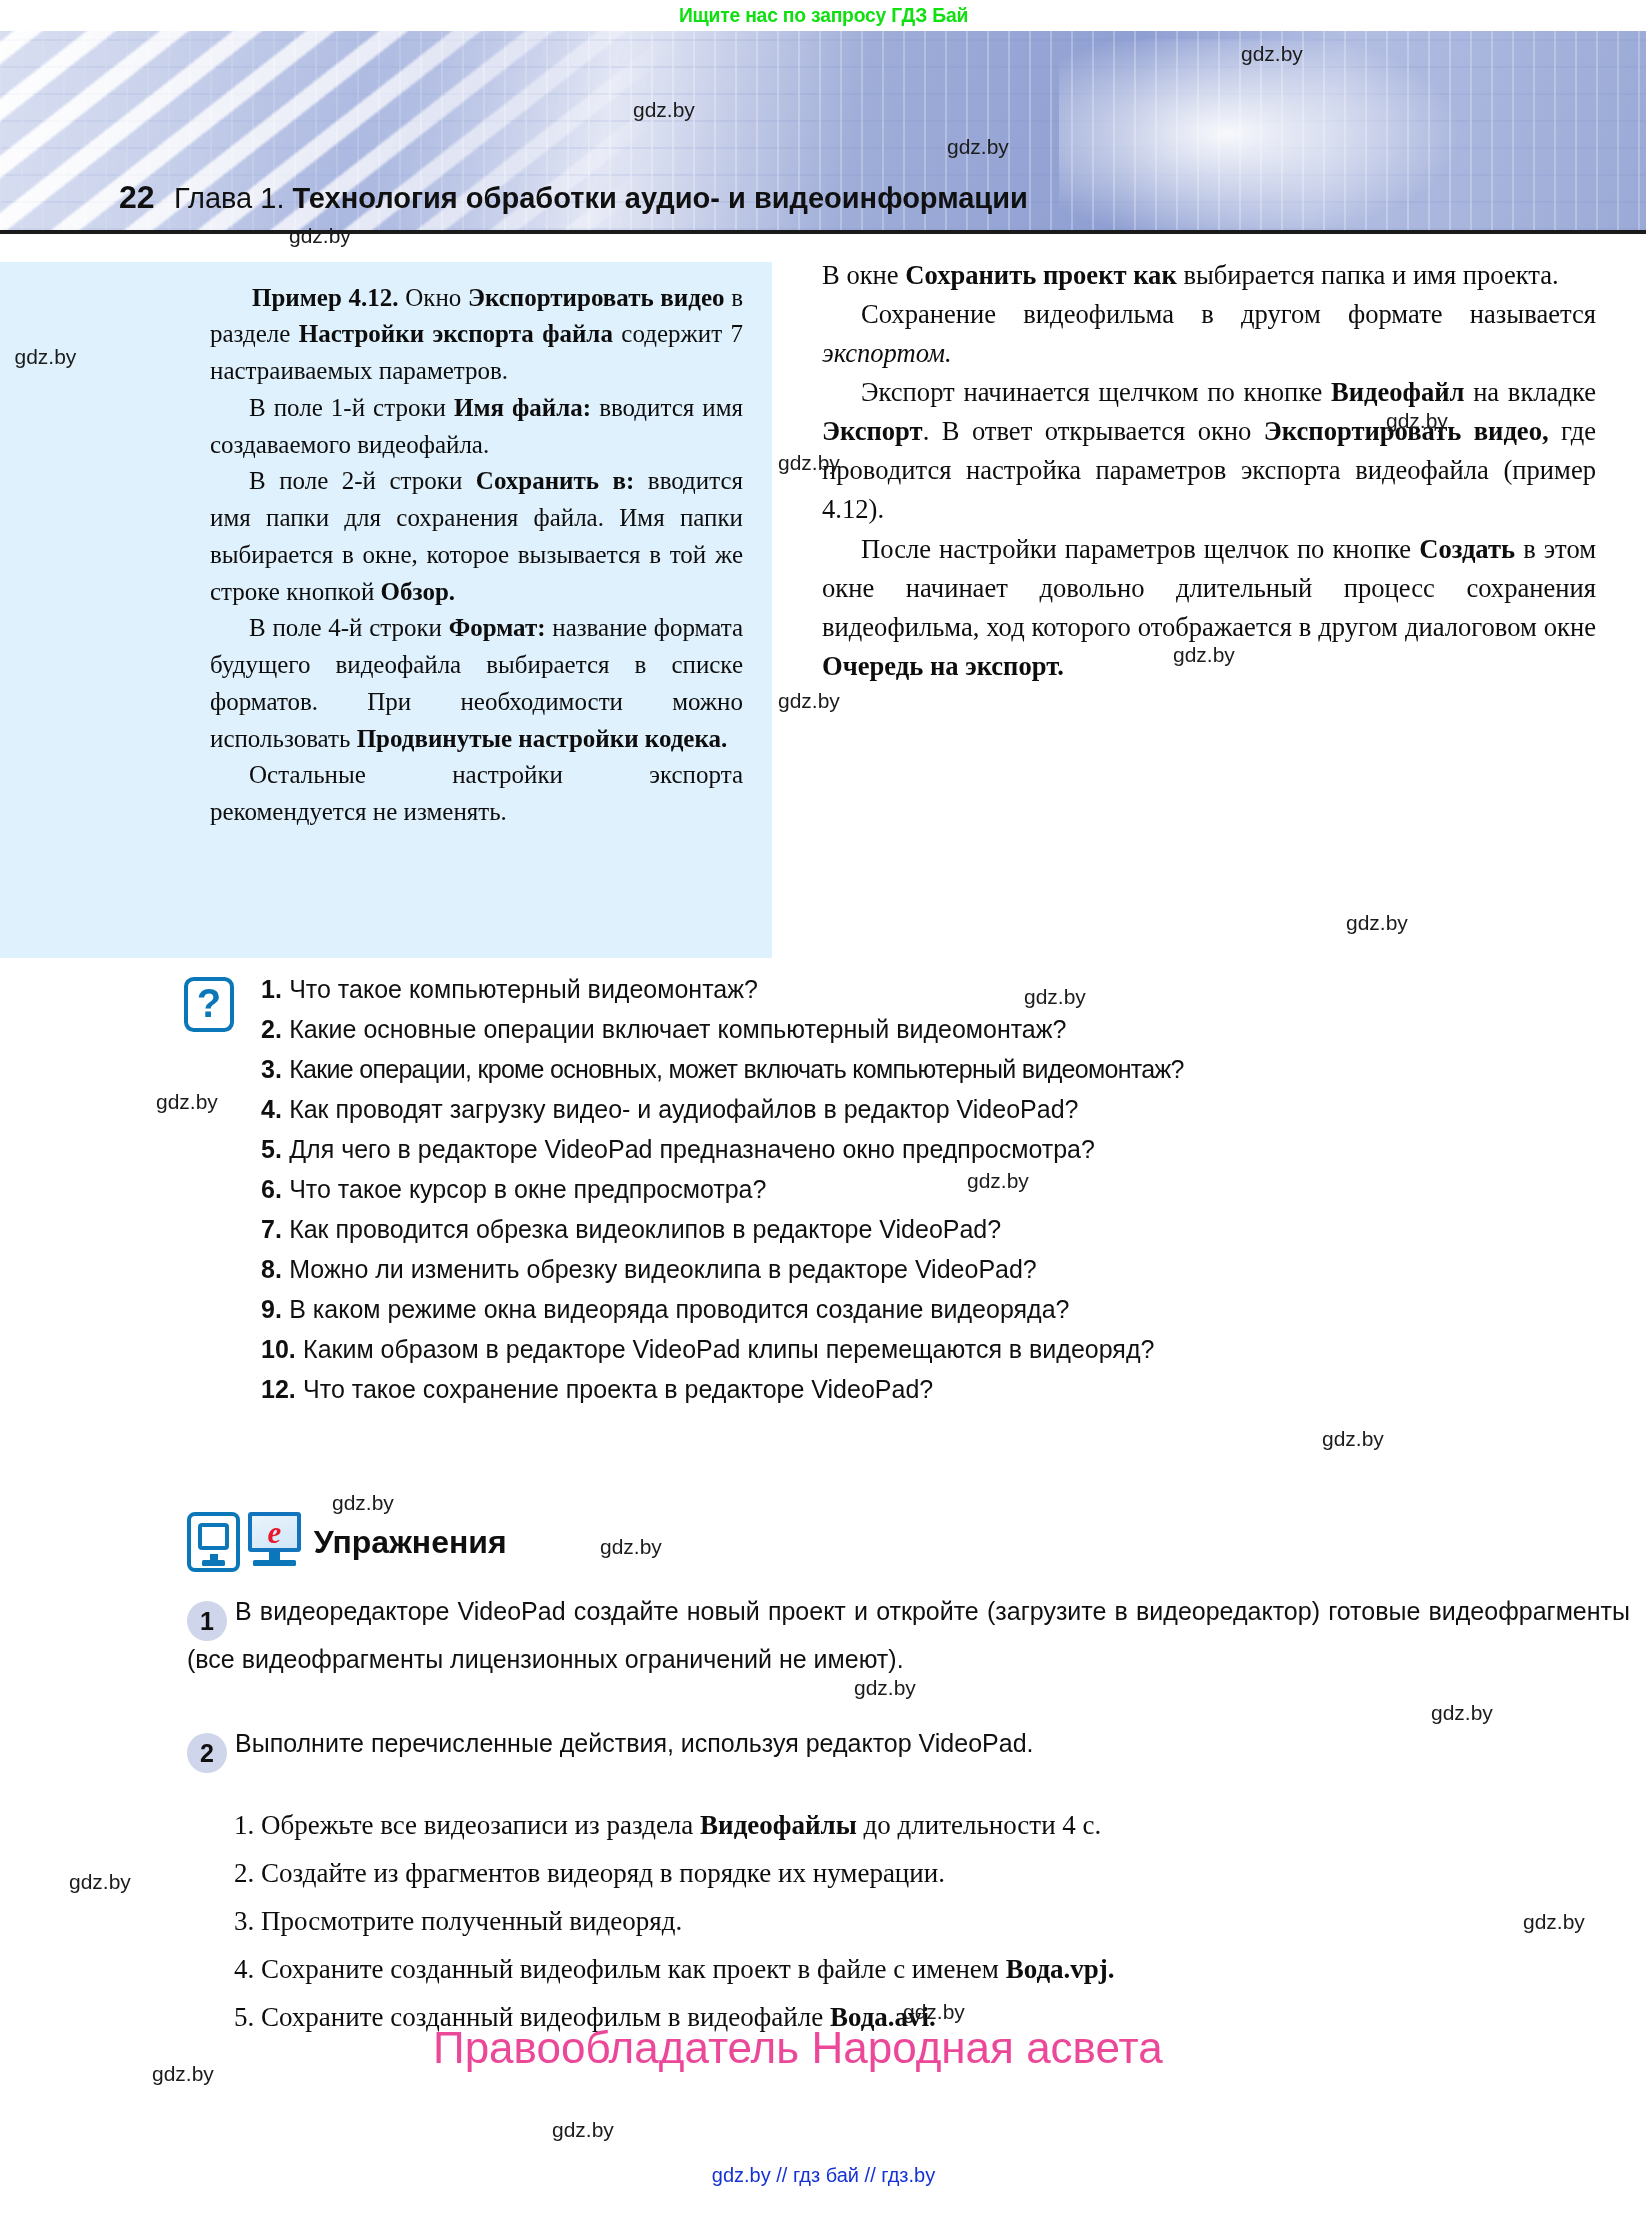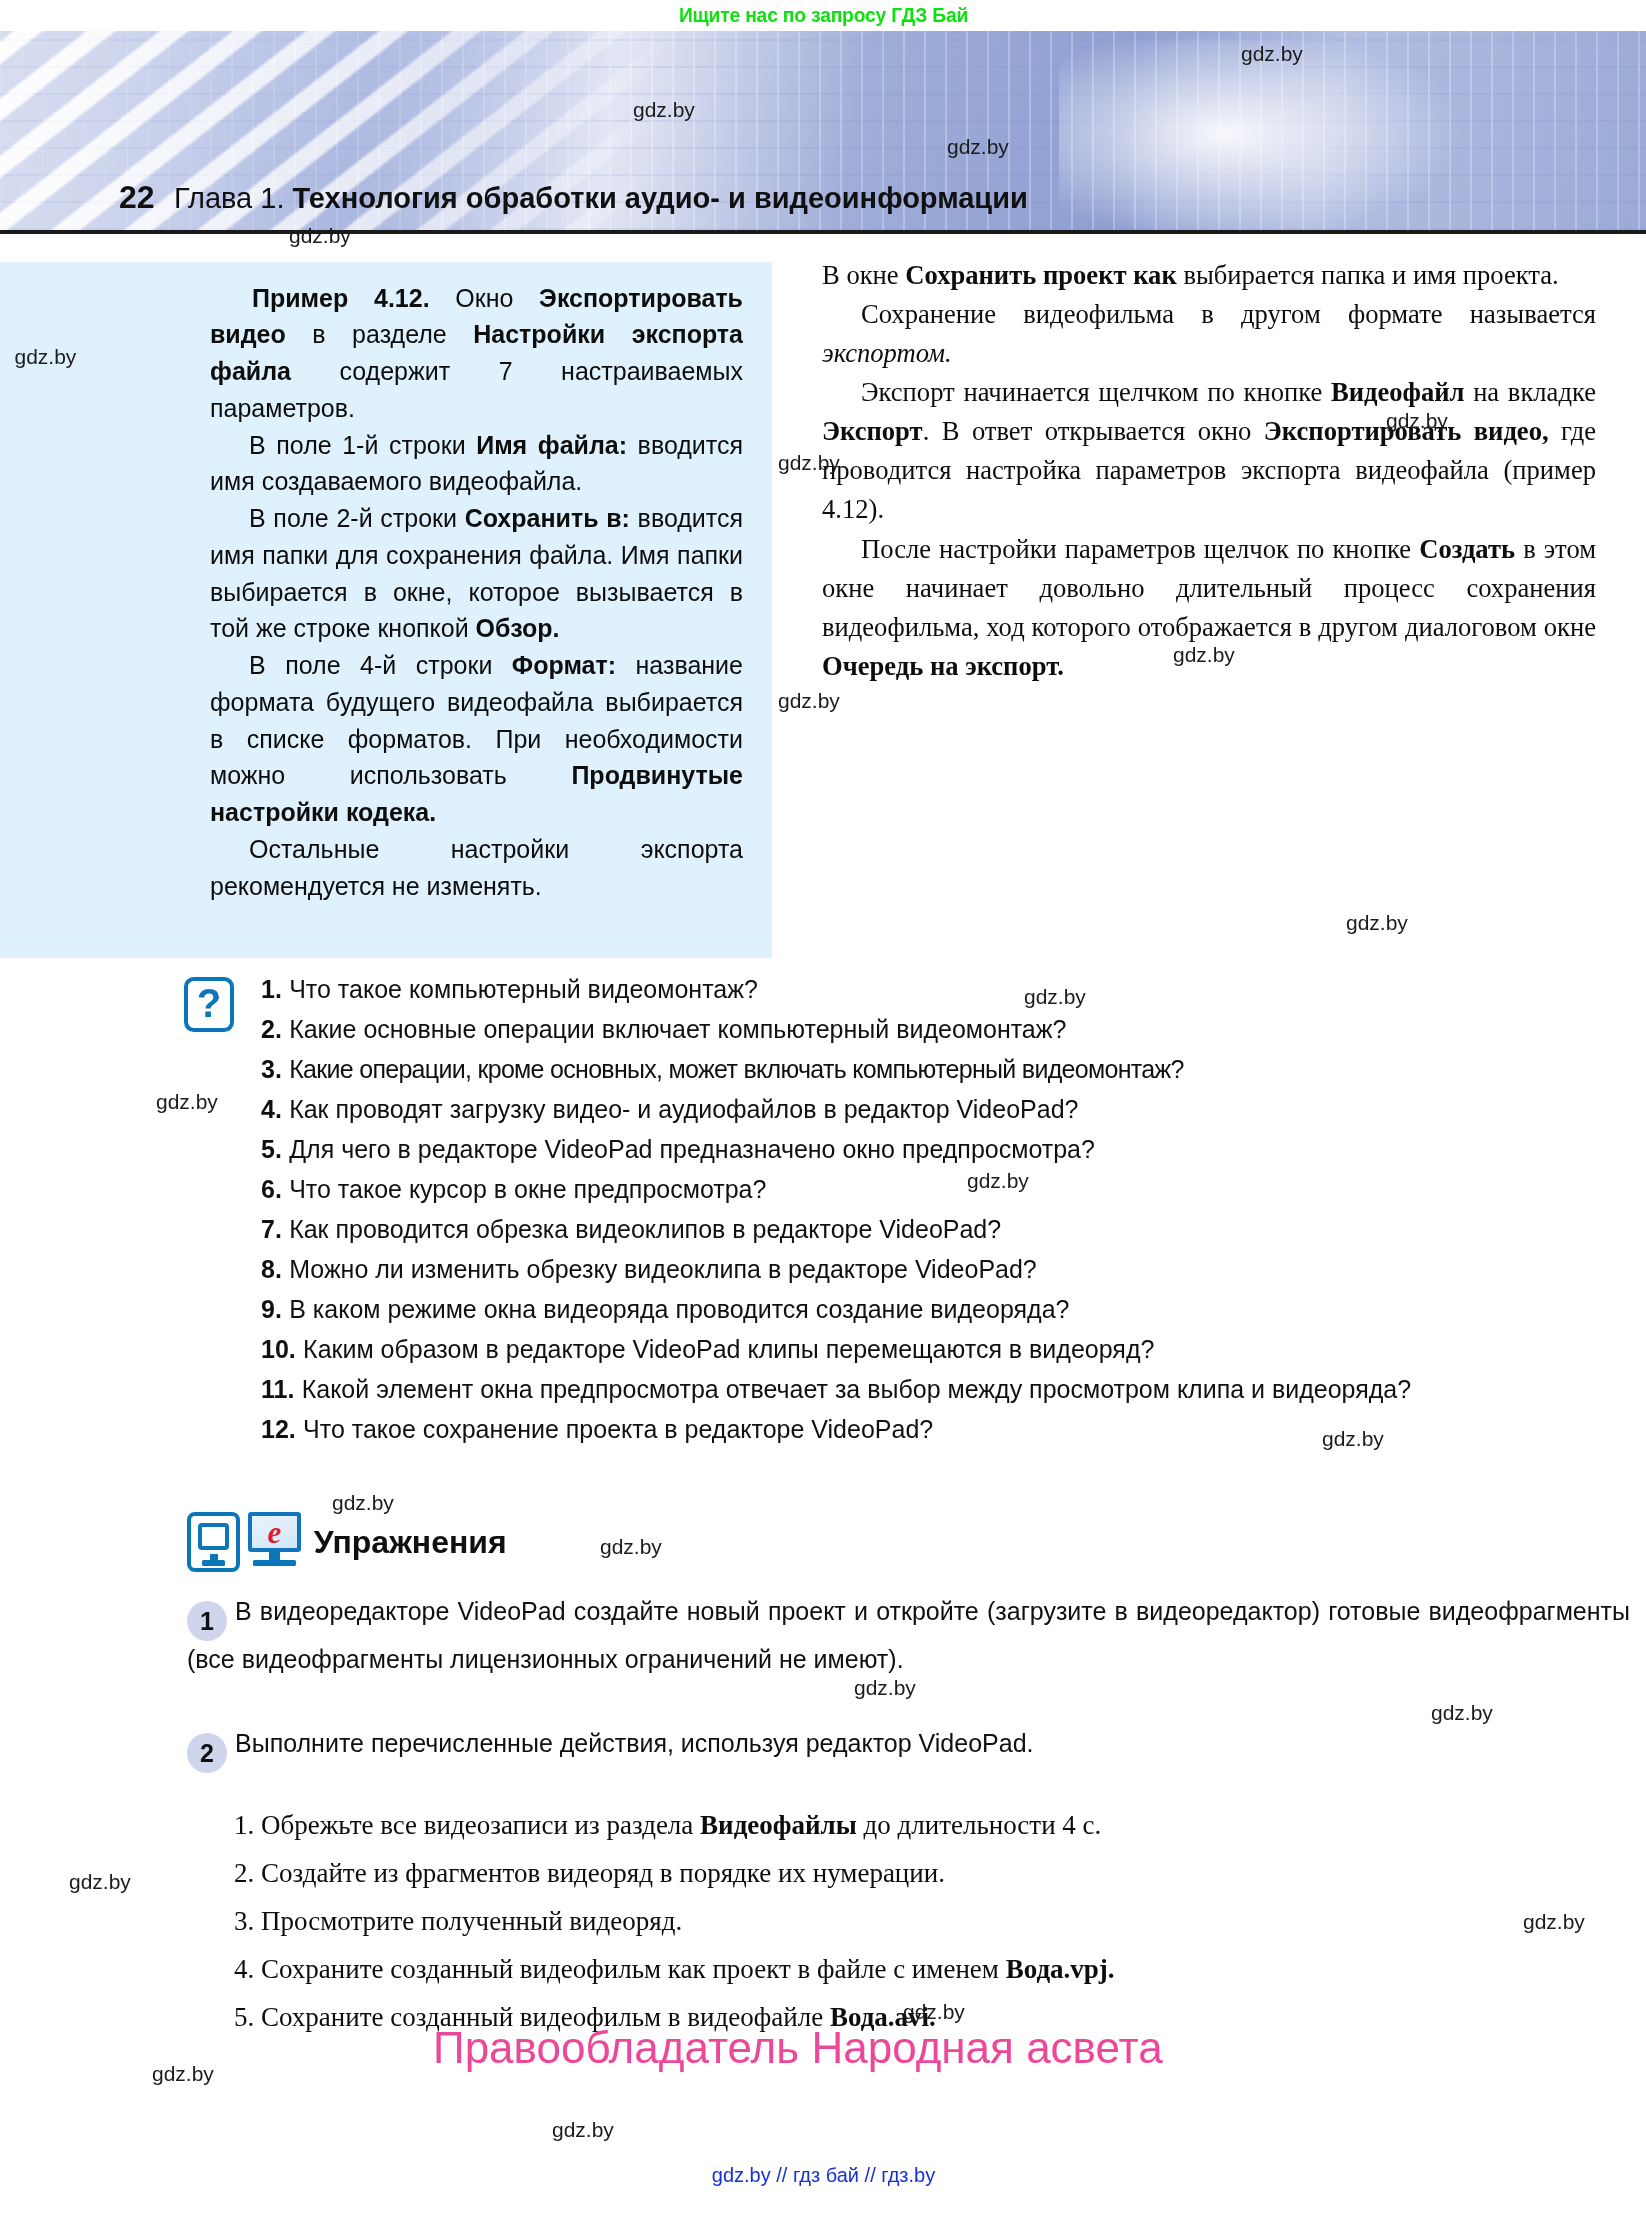--- a/index.html
+++ b/index.html
@@ -105,21 +105,21 @@
     background: #dff1fc;
     box-sizing: border-box;
     padding: 17.7px 29px 0 210px;
   }
   .example-box p {
     margin: 0;
     font-size: 25px;
     line-height: 1.47;
     text-align: justify;
     text-indent: 39px;
-    font-family: Liberation Sans, sans-serif;
+    font-family: Liberation Serif, serif;
     color: #0d0d0d;
   }
   .example-box p.p-first { text-indent: 42px; }
 
   .right-column {
     position: absolute;
     left: 822px;
     top: 256px;
     width: 774px;
   }
@@ -387,24 +387,20 @@
         <span class="q-num">8.</span>
         <span class="q-text">Можно ли изменить обрезку видеоклипа в редакторе VideoPad?</span>
       </li>
       <li>
         <span class="q-num">9.</span>
         <span class="q-text">В каком режиме окна видеоряда проводится создание видеоряда?</span>
       </li>
       <li>
         <span class="q-num">10.</span>
         <span class="q-text">Каким образом в редакторе VideoPad клипы перемещаются в видеоряд?</span>
-      </li>
-      <li class="wide">
-        <span class="q-num">11.</span>
-        <span class="q-text">Какой элемент окна предпросмотра отвечает за выбор между просмотром клипа и видеоряда?</span>
       </li>
       <li>
         <span class="q-num">12.</span>
         <span class="q-text">Что такое сохранение проекта в редакторе VideoPad?</span>
       </li>
     </ul>
 </div>
 
 <div class="exercises-head">
   <div class="mon-icon">

